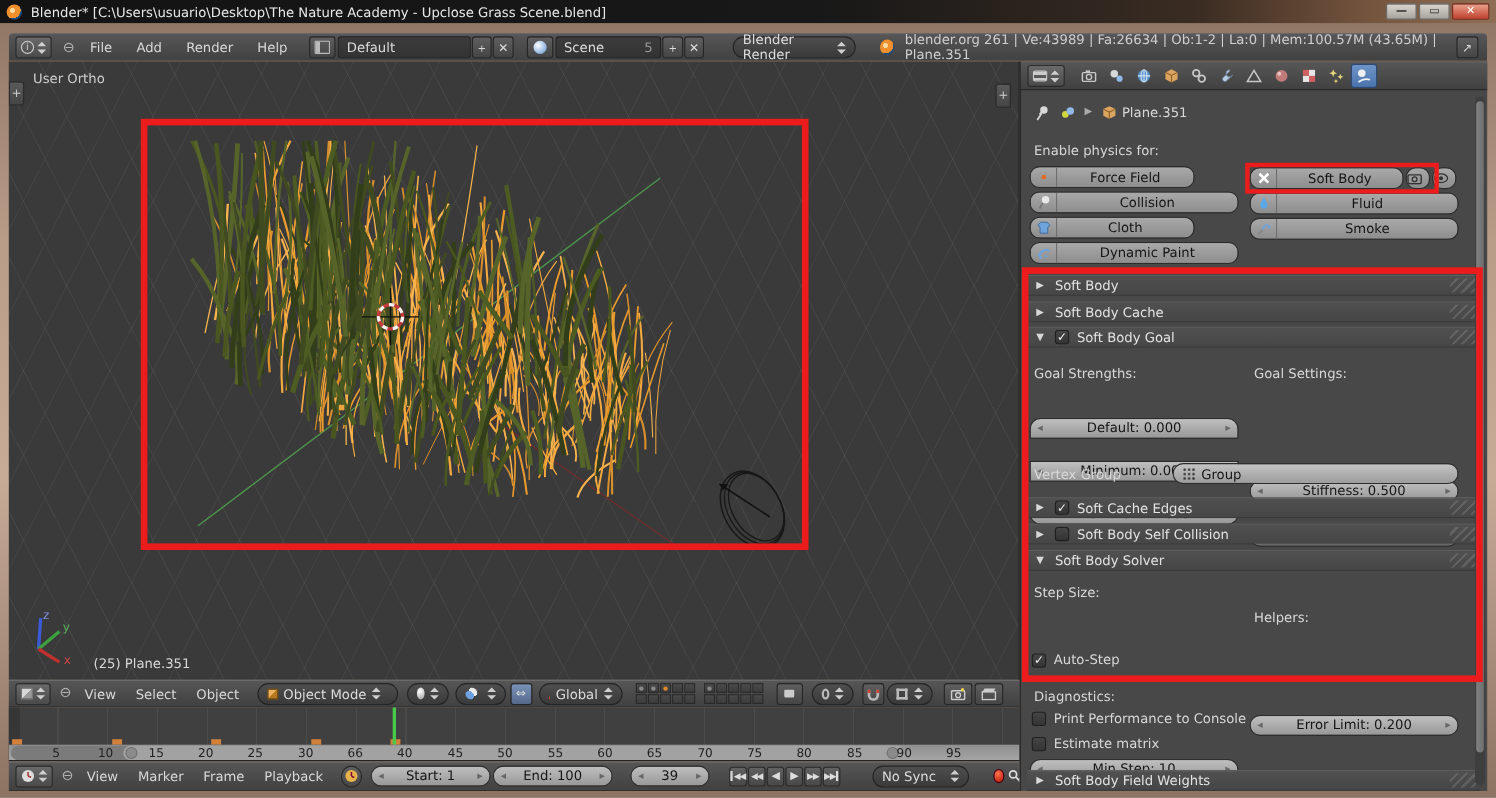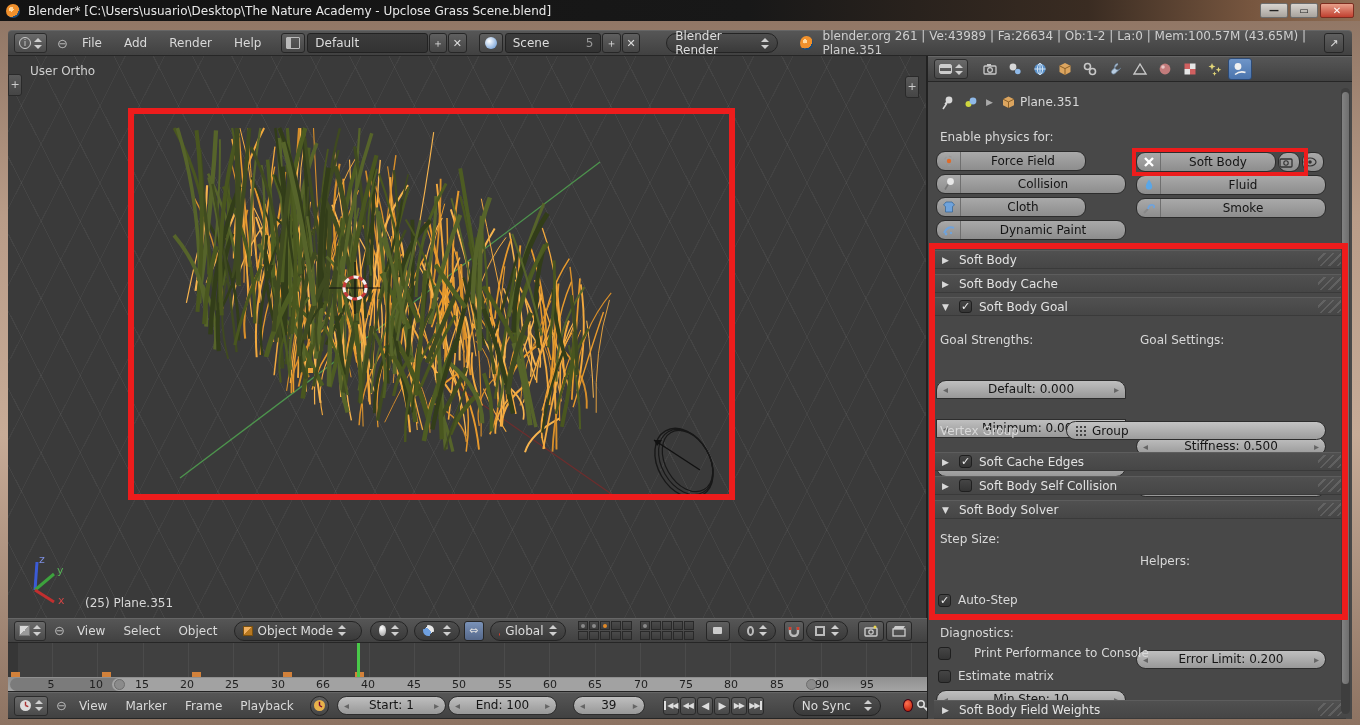--- a/index.html
+++ b/index.html
@@ -977,21 +977,21 @@
   <div class="abs lpill" style="left:208px;top:473px;width:190px">Error Limit: 0.200</div>
   <div class="abs lpill" style="left:8px;top:494px;width:190px;border-radius:10px 10px 0 0">Min Step: 10</div>
 
   <span class="abs lbl" style="left:212px;top:498px">Helpers:</span>
 
   <div class="abs" style="left:10px;top:537px;display:flex;align-items:center;gap:7px">
     <span class="chk">✓</span>
     <span class="lbl">Auto-Step</span>
   </div>
   <span class="abs lbl" style="left:12px;top:570px">Diagnostics:</span>
-  <div class="abs" style="left:10px;top:590px;display:flex;align-items:center;gap:23px">
+  <div class="abs" style="left:10px;top:590px;display:flex;align-items:center;gap:7px">
     <span class="chk"></span>
     <span class="lbl">Print Performance to Console</span>
   </div>
   <div class="abs" style="left:10px;top:613px;display:flex;align-items:center;gap:7px">
     <span class="chk"></span>
     <span class="lbl">Estimate matrix</span>
   </div>
   <div class="phdr" style="top:644px">
     <span class="arr">▶</span>
     <span>Soft Body Field Weights</span>

